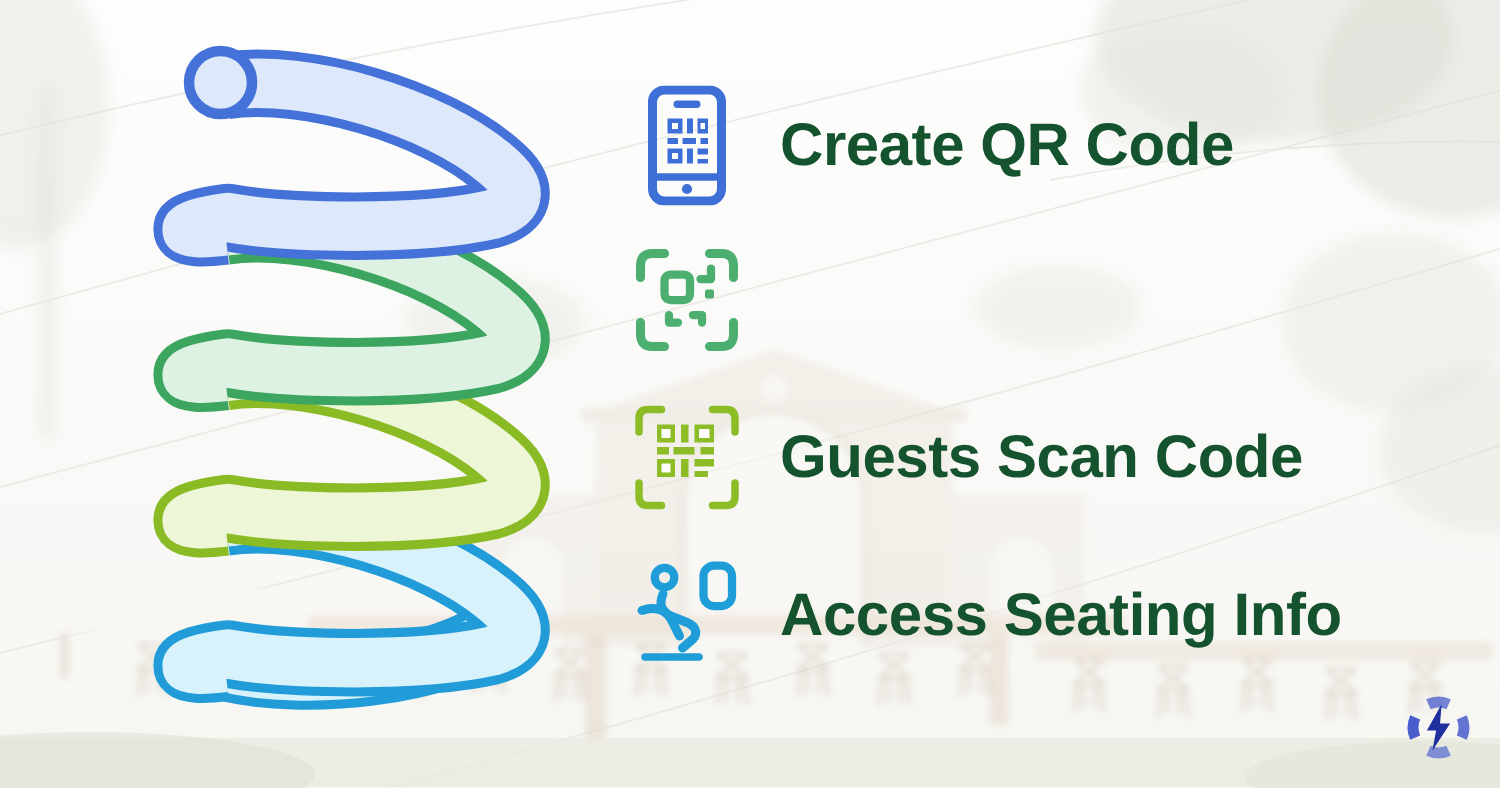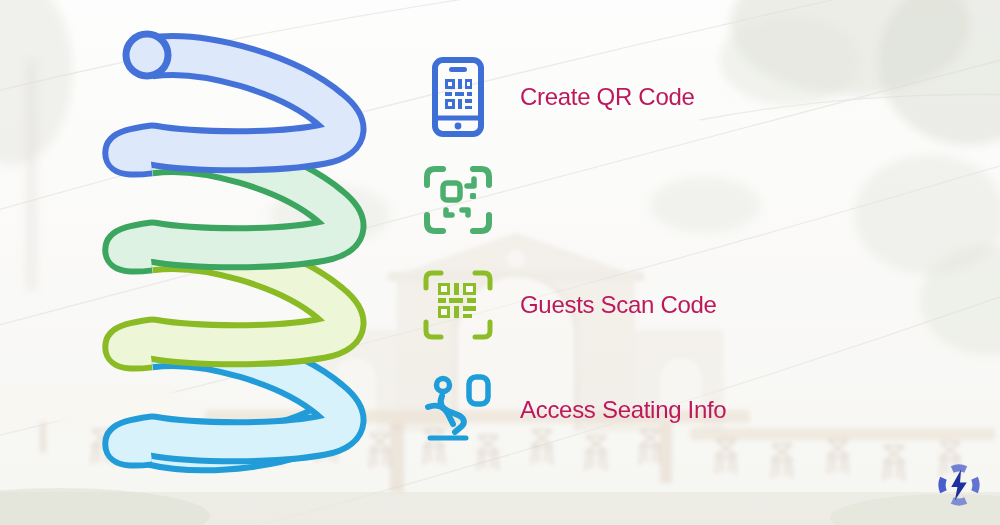--- a/index.html
+++ b/index.html
@@ -11,21 +11,21 @@
   .bg{left:0;top:0;}
   .spiral{left:95px;top:10px;}
   .steps{position:absolute;left:418px;top:0;width:560px;}
   .row{position:absolute;left:0;display:flex;align-items:center;gap:22px;height:90px;}
   .row.r0{top:52px;}
   .row.r1{top:155px;}
   .row.r2{top:260px;text-align:right;}
   .row.r3{top:365px;}
   .ic{width:80px;height:80px;flex:0 0 80px;}
   .lbl{
-    font-size:24px;font-weight:400;color:#be185d;letter-spacing:-0.3px;
+    font-size:40px;font-weight:700;color:#14532d;letter-spacing:-0.3px;
     white-space:nowrap;
   }
   .logo{left:930px;top:456px;width:58px;height:58px;}
 </style>
 </head>
 <body>
 
 <div class="canvas">
 
   <svg class="bg" width="1000" height="525" viewBox="0 0 1000 525" aria-hidden="true">

